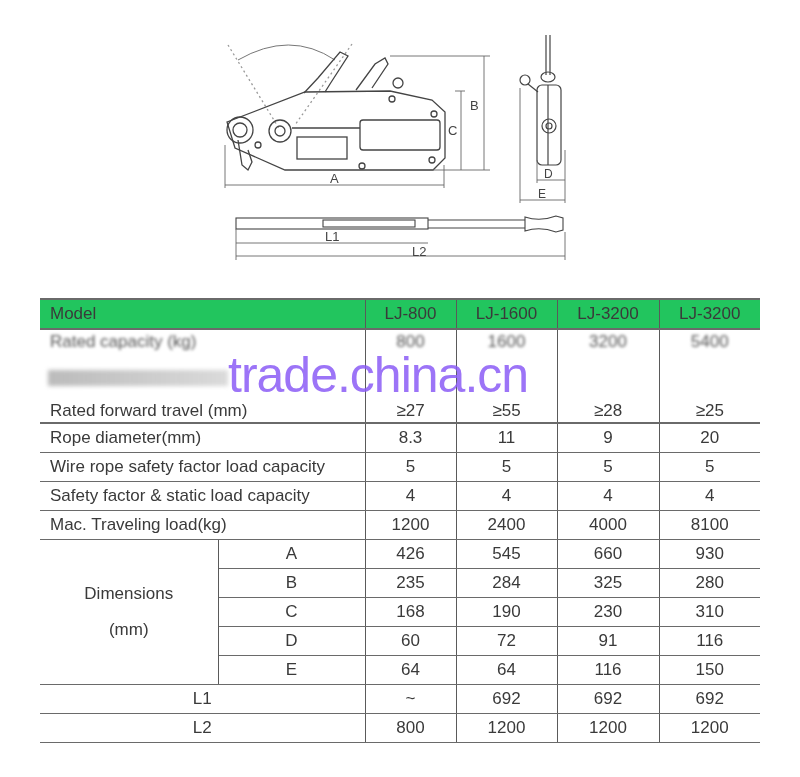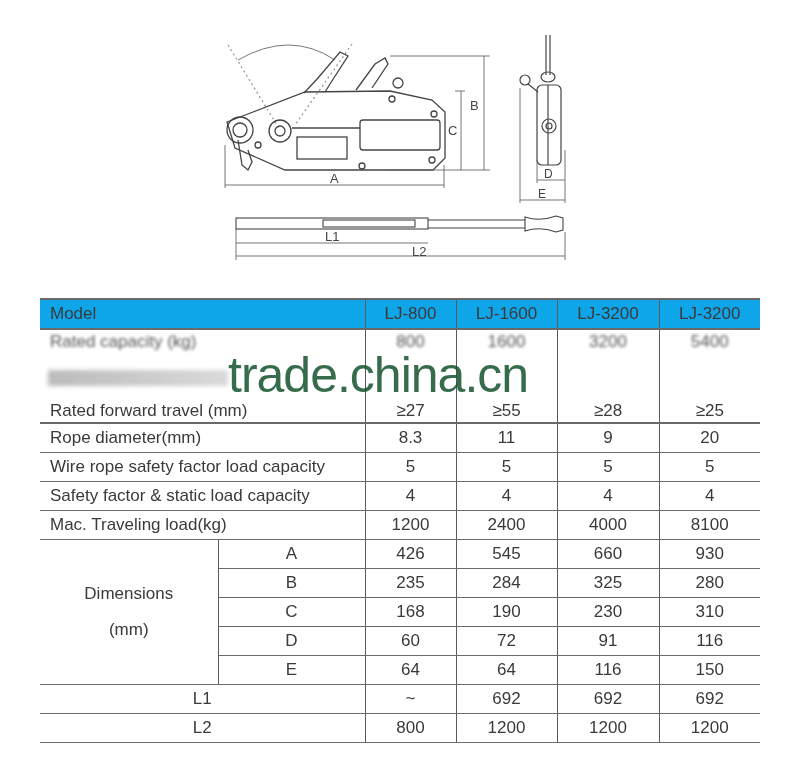--- a/index.html
+++ b/index.html
@@ -4,28 +4,28 @@
 <style>
   html, body { margin:0; padding:0; background:#ffffff; }
   body { width:800px; height:777px; position:relative; overflow:hidden;
          font-family:"Liberation Sans", sans-serif; color:#3a3a3a; }
   .diagram { position:absolute; left:0; top:0; width:800px; height:280px; }
   .spec-table { position:absolute; left:40px; top:298px; width:720px;
                 border-collapse:collapse; table-layout:fixed; font-size:17px; }
   .spec-table td { height:28px; padding:0; border-bottom:1.5px solid #6a6a6a;
                    border-right:1.2px solid #5a5a5a; text-align:center; white-space:nowrap; }
   .spec-table td:last-child { border-right:none; }
-  .spec-table tr.head td { background:#0ea5e9; border-top:2px solid #6a6a6a; border-bottom:2px solid #6a6a6a; }
+  .spec-table tr.head td { background:#22c55e; border-top:2px solid #6a6a6a; border-bottom:2px solid #6a6a6a; }
   .spec-table td.lbl { text-align:left; padding-left:10px; }
   .spec-table td.lbl-sub { border-right:1.2px solid #5a5a5a; }
   .spec-table tr.blur td { border-bottom:none; height:23px; }
   .spec-table tr.blur.last td { border-bottom:2.5px solid #6a6a6a; }
   .spec-table td.dimgroup { line-height:36px; border-right:1.2px solid #5a5a5a; }
   .blurtext { filter:blur(1.6px); color:#555; }
-  .watermark { position:absolute; left:228px; top:346px; font-size:50px; color:#14532d;
+  .watermark { position:absolute; left:228px; top:346px; font-size:50px; color:#8b5cf6;
                opacity:0.85; letter-spacing:-1px; pointer-events:none; }
   .wm-smear { position:absolute; left:48px; top:370px; width:180px; height:16px;
               background:linear-gradient(90deg, rgba(120,120,120,0.5), rgba(150,150,150,0.35));
               filter:blur(2px); }
 </style>
 </head>
 <body>
 
 <svg class="diagram" viewBox="0 0 800 280" width="800" height="280">
   <g fill="none" stroke="#444" stroke-width="1.3">

